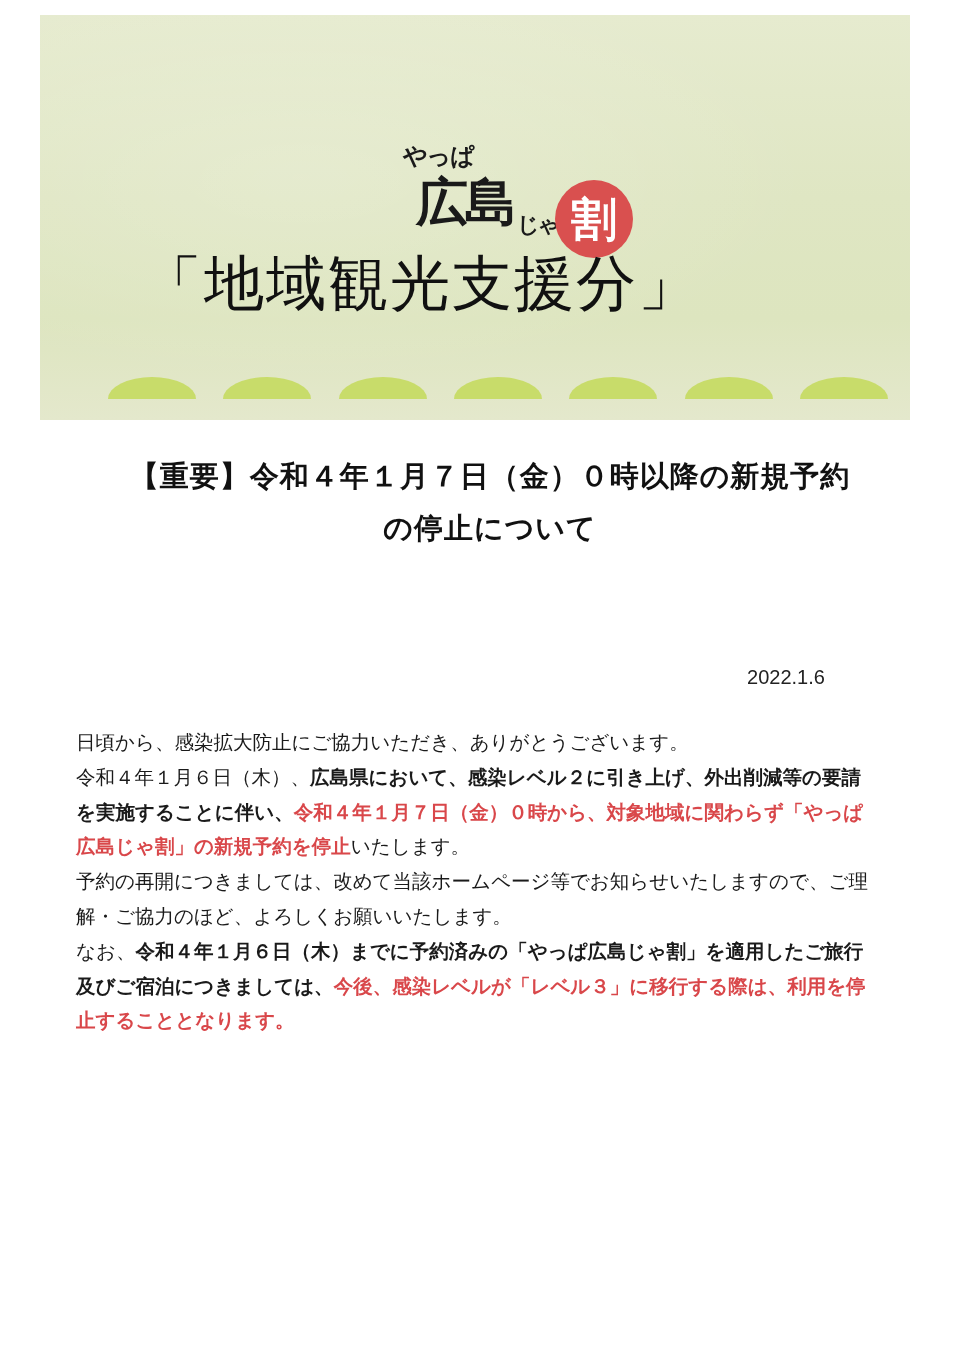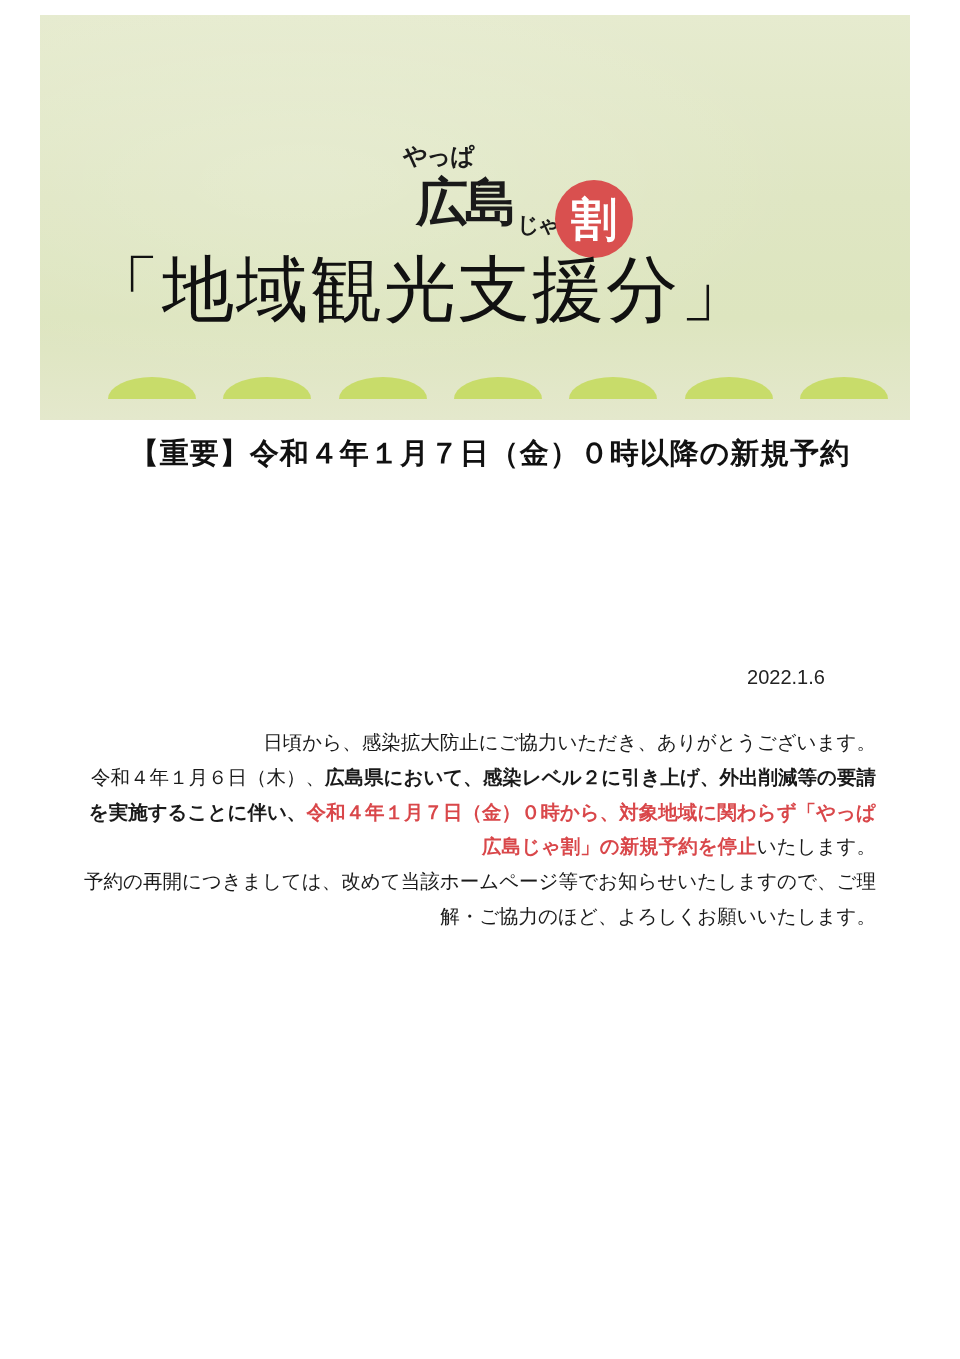--- a/index.html
+++ b/index.html
@@ -77,21 +77,21 @@
     align-items: center;
     justify-content: center;
     line-height: 1;
   }
   .banner-title {
     position: absolute;
     left: 0;
     top: 238px;
     width: 762px;
     text-align: center;
-    font-size: 72px;
+    font-size: 60px;
     font-weight: normal;
     color: #111111;
     letter-spacing: 2px;
     line-height: 1;
     font-family: "DejaVu Sans", sans-serif;
   }
   .mounds {
     position: absolute;
     left: 68px;
     top: 362px;
@@ -102,21 +102,21 @@
   }
   .mound {
     width: 88px;
     height: 22px;
     background: #c8dc6a;
     border-radius: 50% 50% 0 0 / 100% 100% 0 0;
   }
   .headline {
     position: absolute;
     left: 80px;
-    top: 427px;
+    top: 450px;
     width: 820px;
     text-align: center;
     font-size: 29px;
     font-weight: bold;
     line-height: 52px;
     color: #111111;
     letter-spacing: 1px;
   }
   .date {
     position: absolute;
@@ -132,21 +132,20 @@
     position: absolute;
     left: 76px;
     top: 726px;
     width: 800px;
     font-size: 19.5px;
     line-height: 34.8px;
     color: #1a1a1a;
   }
   .body-text p {
     margin: 0;
-    text-align: right;
   }
   .b { font-weight: bold; }
   .red { color: #d9474a; font-weight: bold; }
 </style>
 </head>
 <body>
 
 <div class="banner">
   <div class="logo">
     <span class="logo-small">やっぱ</span>
@@ -161,21 +160,23 @@
     <div class="mound"></div>
     <div class="mound"></div>
     <div class="mound"></div>
     <div class="mound"></div>
     <div class="mound"></div>
   </div>
 </div>
 
 <div class="headline">
   <div>【重要】令和４年１月７日（金）０時以降の新規予約</div>
+  <div>の停止について</div>
 </div>
 
 <div class="date">2022.1.6</div>
 
 <div class="body-text">
   <p>日頃から、感染拡大防止にご協力いただき、ありがとうございます。</p>
   <p><span>令和４年１月６日（木）、</span><span class="b">広島県において、感染レベル２に引き上げ、外出削減等の要請を実施することに伴い、</span><span class="red">令和４年１月７日（金）０時から、対象地域に関わらず「やっぱ広島じゃ割」の新規予約を停止</span><span>いたします。</span></p>
   <p>予約の再開につきましては、改めて当該ホームページ等でお知らせいたしますので、ご理解・ご協力のほど、よろしくお願いいたします。</p>
+  <p><span>なお、</span><span class="b">令和４年１月６日（木）</span><span class="b">までに予約済みの</span><span class="b">「やっぱ広島じゃ割」を適用したご旅行及びご宿泊につきましては、</span><span class="red">今後、感染レベルが「レベル３」に移行する際は、利用を停止することとなります。</span></p>
 </div>
 
 </body></html>

